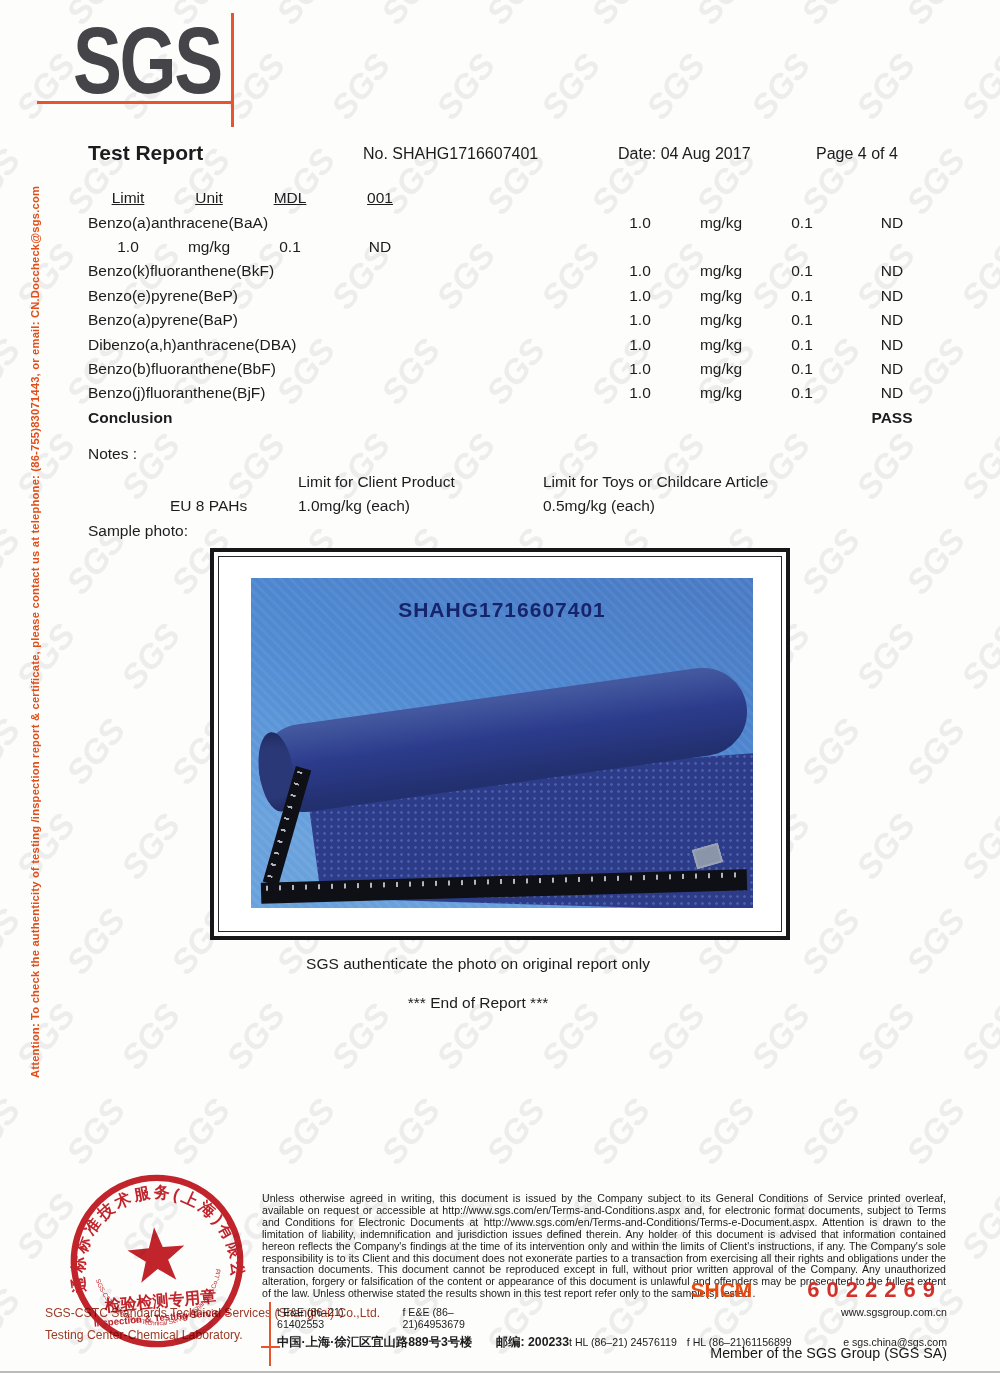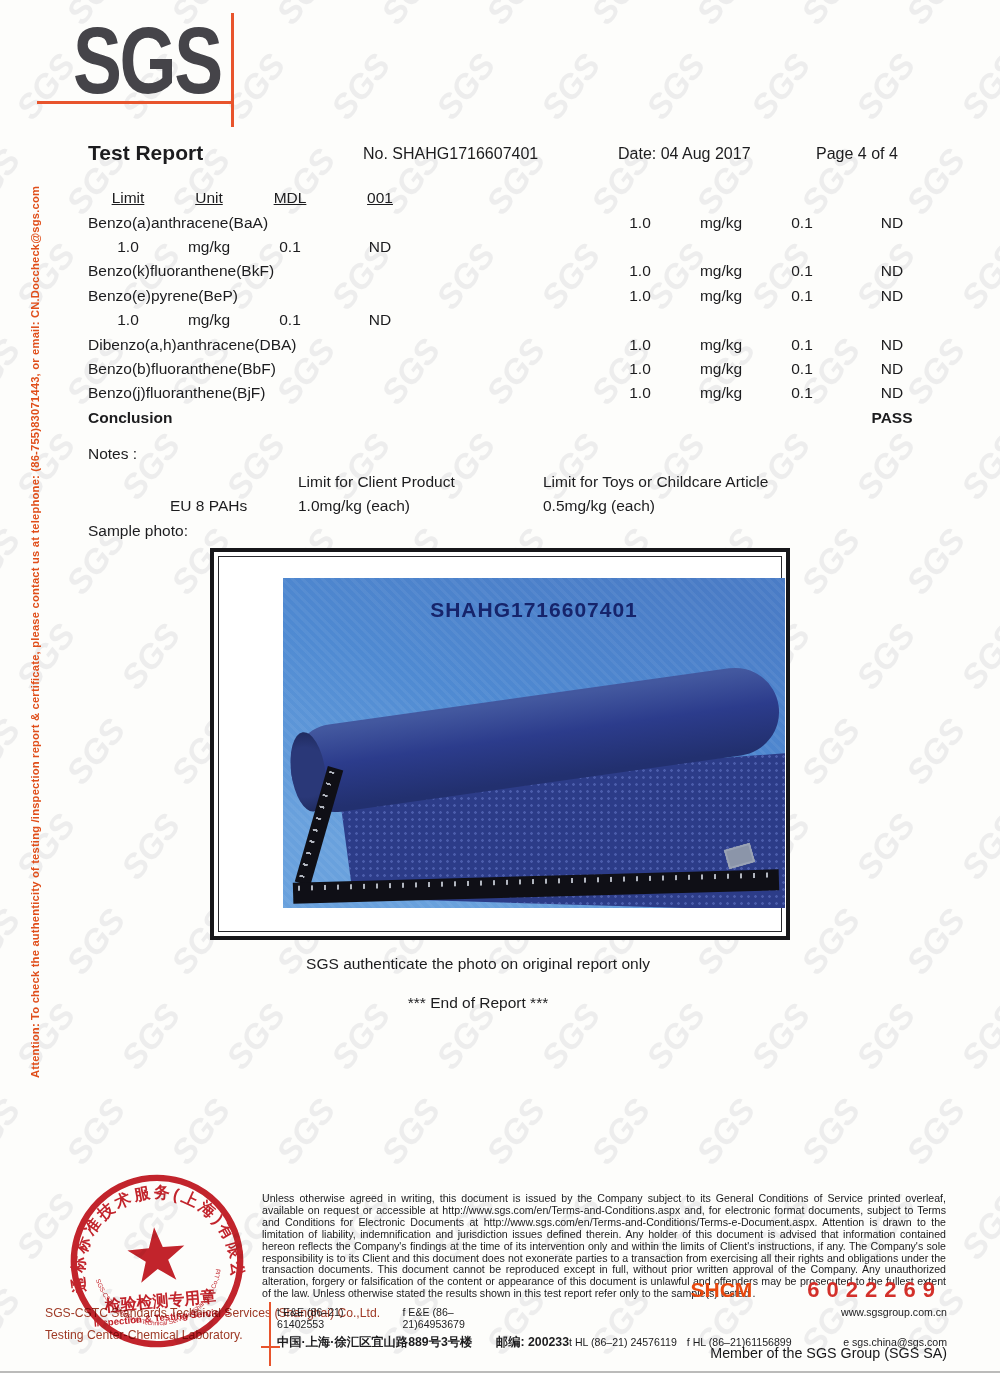--- a/index.html
+++ b/index.html
@@ -65,21 +65,20 @@
     position:absolute; left:210px; top:548px; width:572px; height:384px;
     border:4px solid #17171a; background:#fff; z-index:2;
   }
   .photo-frame::before {
     content:""; position:absolute; inset:4px; border:1px solid #2a2a2e; pointer-events:none;
   }
   .photo-img {
     position:absolute; left:37px; top:26px; width:502px; height:330px;
     background: linear-gradient(200deg, #4a7cc6 8%, #4f8ad2 45%, #69a1dd 82%);
     overflow:hidden;
-    margin-left:32px;
   }
   .photo-img::after {
     content:""; position:absolute; inset:0;
     background: repeating-linear-gradient(45deg, rgba(255,255,255,.05) 0 3px, transparent 3px 7px);
   }
   .photo-id {
     position:absolute; left:0; right:0; top:20px; text-align:center;
     font-size:21px; font-weight:700; letter-spacing:1px; color:#16246b; z-index:3;
   }
   .mat-roll {
@@ -345,20 +344,21 @@
       <span class="c-res">ND</span>
     </div>
     <div class="trow">
       <span class="c-item">Benzo(e)pyrene(BeP)</span>
       <span class="c-limit">1.0</span>
       <span class="c-unit">mg/kg</span>
       <span class="c-mdl">0.1</span>
       <span class="c-res">ND</span>
     </div>
     <div class="trow">
+      <span class="c-item">Benzo(a)pyrene(BaP)</span>
       <span class="c-limit">1.0</span>
       <span class="c-unit">mg/kg</span>
       <span class="c-mdl">0.1</span>
       <span class="c-res">ND</span>
     </div>
     <div class="trow">
       <span class="c-item">Dibenzo(a,h)anthracene(DBA)</span>
       <span class="c-limit">1.0</span>
       <span class="c-unit">mg/kg</span>
       <span class="c-mdl">0.1</span>

